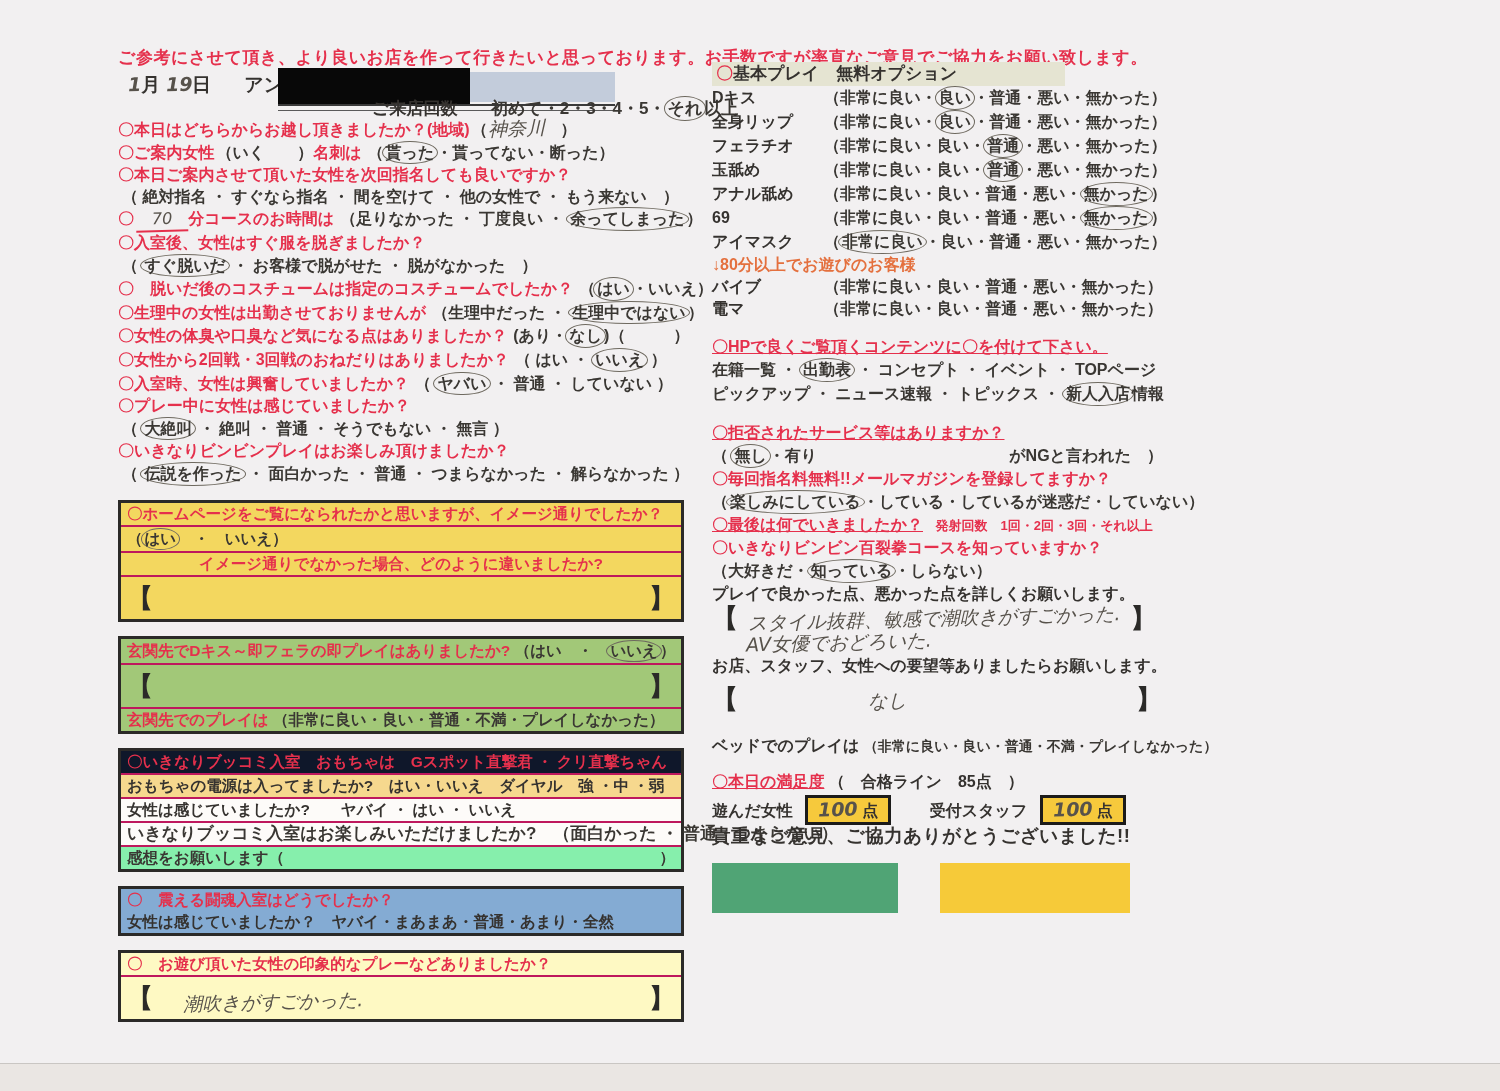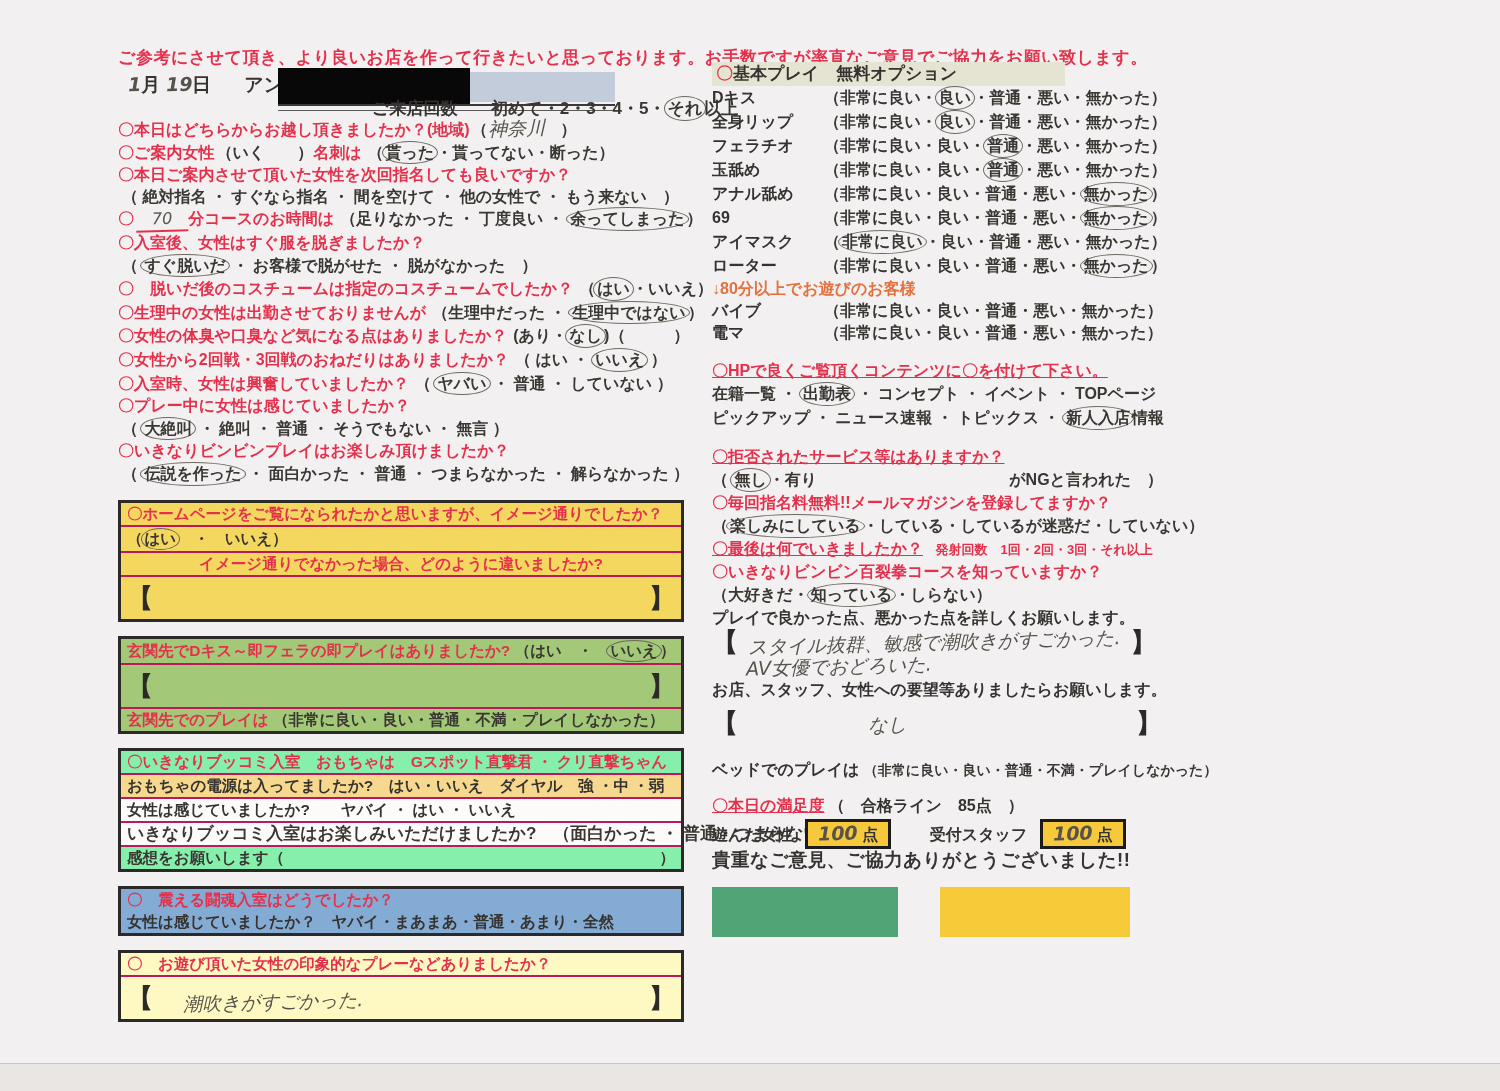--- a/index.html
+++ b/index.html
@@ -33,21 +33,21 @@
   .qline .q{margin-right:2px;}
   
   .box{border:3px solid #2b2a28;margin-top:14px;}
   .box .row{padding:1px 6px;font-size:15.5px;line-height:20px;white-space:nowrap;
       border-top:2px solid #be185d;}
   .box .row:first-child{border-top:none;}
   .row.bracket{display:flex;justify-content:space-between;align-items:center;height:40px;}
   .bk{font-size:26px;font-weight:bold;color:#2b2a28;line-height:1;}
   .yellow .row{background:#f3d75f;}
   .green .row{background:#a2c878;}
-  .orangebox .r1{background:#86efac;}
+  .orangebox .r1{background:#0f172a;}
   .orangebox .r2{background:#f6d88e;}
   .orangebox .r3,.orangebox .r4{background:#fdfbf9;}
   .orangebox .r5{background:#86efac;display:flex;justify-content:space-between;}
   .bluebox .row{background:#84abd3;}
   .pinkbox .row{background:#fef9c3;}
   .center{text-align:center;}
   
   .base-hdr{background:#e5e4d2;width:345px;padding:1px 4px;font-size:17px;}
   .rrow{white-space:nowrap;}
   .rlabel{display:inline-block;width:112px;font-weight:bold;}
@@ -159,21 +159,20 @@
       <span class="q">〇</span><span class="blk">基本プレイ　無料オプション</span>
     </div>
     <div id="ratings-list">
         <div class="rrow"><span class="rlabel">Dキス</span><span class="opt">（非常に良い・<span class="circled">良い</span>・普通・悪い・無かった）</span></div>
         <div class="rrow"><span class="rlabel">全身リップ</span><span class="opt">（非常に良い・<span class="circled">良い</span>・普通・悪い・無かった）</span></div>
         <div class="rrow"><span class="rlabel">フェラチオ</span><span class="opt">（非常に良い・良い・<span class="circled">普通</span>・悪い・無かった）</span></div>
         <div class="rrow"><span class="rlabel">玉舐め</span><span class="opt">（非常に良い・良い・<span class="circled">普通</span>・悪い・無かった）</span></div>
         <div class="rrow"><span class="rlabel">アナル舐め</span><span class="opt">（非常に良い・良い・普通・悪い・<span class="circled">無かった</span>）</span></div>
         <div class="rrow"><span class="rlabel">69</span><span class="opt">（非常に良い・良い・普通・悪い・<span class="circled">無かった</span>）</span></div>
         <div class="rrow"><span class="rlabel">アイマスク</span><span class="opt">（<span class="circled">非常に良い</span>・良い・普通・悪い・無かった）</span></div>
-        <div class="rrow"><span class="rlabel">ローター</span><span class="opt">（非常に良い・良い・普通・悪い・<span class="circled">無かった</span>）</span></div>
       </div>
     <div class="note80 nowrap">↓80分以上でお遊びのお客様</div>
     <div id="ratings-list2">
         <div class="rrow"><span class="rlabel">バイブ</span><span class="opt">（非常に良い・良い・普通・悪い・無かった）</span></div>
         <div class="rrow"><span class="rlabel">電マ</span><span class="opt">（非常に良い・良い・普通・悪い・無かった）</span></div>
       </div>
 
     <div class="gap16"></div>
     <div class="rtitle u">〇HPで良くご覧頂くコンテンツに〇を付けて下さい。</div>
     <div class="nowrap" id="hp-line1"><span class="opt">在籍一覧 ・ <span class="circled">出勤表</span> ・ コンセプト ・ イベント ・ TOPページ</span></div>

